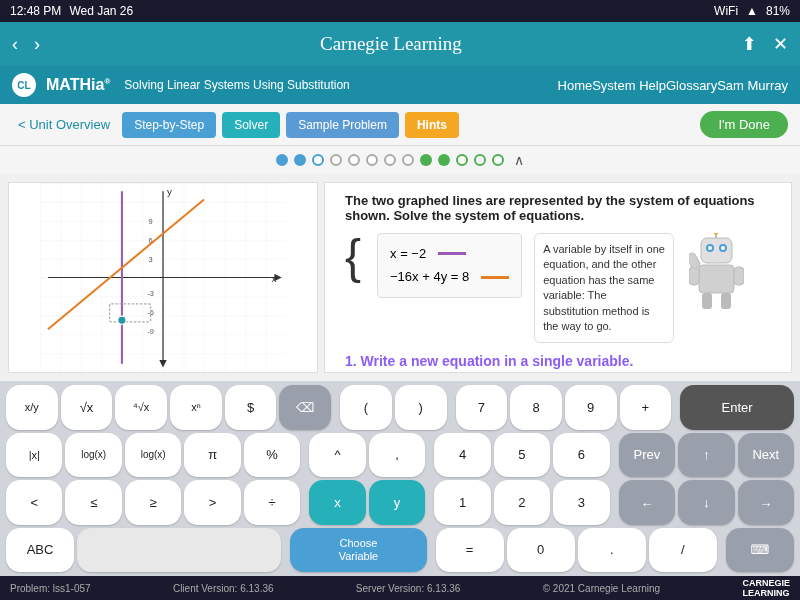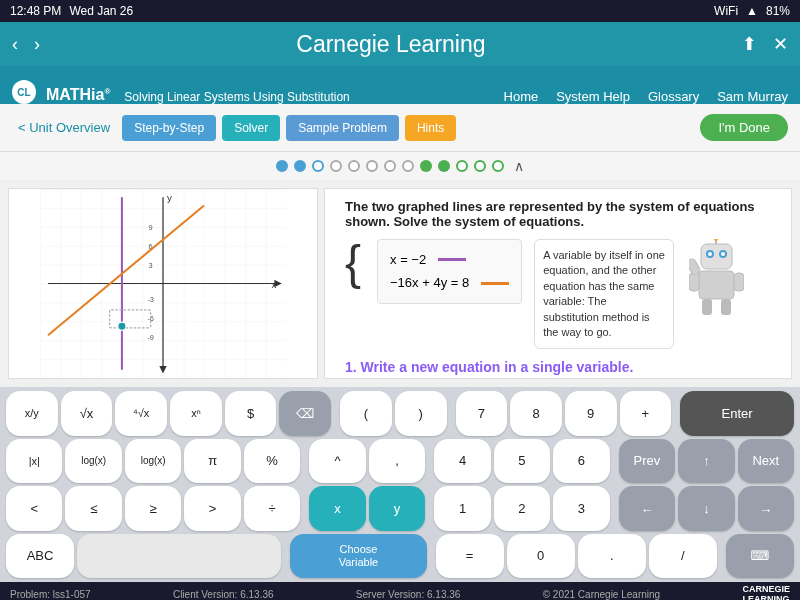--- a/index.html
+++ b/index.html
@@ -22,62 +22,62 @@
     
     .title-bar {
       background: #2196a8;
       color: white;
       display: flex;
       align-items: center;
       justify-content: space-between;
       padding: 0 12px;
       height: 44px;
     }
-    .title-bar-center { font-size: 23px; font-weight: 500; }
+    .title-bar-center { font-size: 19px; font-weight: 500; font-family: Liberation Serif, serif; }
     .title-bar-left, .title-bar-right { display: flex; gap: 16px; align-items: center; }
     .title-bar-icon { color: white; font-size: 18px; cursor: pointer; }
 
     
     .app-bar {
       background: #1b8ea6;
       display: flex;
-      align-items: flex-end;
+      align-items: center;
       padding: 0 12px;
       height: 38px;
       gap: 10px;
     }
     .mathia-logo {
       background: white;
       color: #1b8ea6;
       border-radius: 50%;
       width: 24px; height: 24px;
       display: flex; align-items: center; justify-content: center;
       font-size: 10px; font-weight: bold;
     }
     .mathia-brand { color: white; font-size: 16px; font-weight: bold; }
     .mathia-brand sup { font-size: 8px; }
     .lesson-title { color: white; font-size: 12px; margin-left: 4px; flex: 1; }
-    .nav-links { display: flex; gap: 18px; }
+    .nav-links { display: flex; }
     .nav-link { color: white; font-size: 13px; cursor: pointer; text-decoration: none; }
 
     
     .toolbar {
       background: #f5f5f5;
       border-bottom: 1px solid #ddd;
       display: flex;
       align-items: center;
       padding: 6px 12px;
       gap: 6px;
-      height: 48px;
+      height: 42px;
     }
     .btn-unit { background: none; border: none; color: #1b8ea6; font-size: 13px; cursor: pointer; padding: 4px 6px; }
     .btn-blue { background: #4a9fd4; color: white; border: none; border-radius: 4px; padding: 6px 12px; font-size: 12px; cursor: pointer; }
     .btn-teal { background: #26b0ba; color: white; border: none; border-radius: 4px; padding: 6px 12px; font-size: 12px; cursor: pointer; }
     .btn-sample { background: #5b9bd5; color: white; border: none; border-radius: 4px; padding: 6px 12px; font-size: 12px; cursor: pointer; }
-    .btn-yellow { background: #f5a623; color: white; border: none; border-radius: 4px; padding: 6px 12px; font-size: 12px; cursor: pointer; font-weight: normal; }
+    .btn-yellow { background: #f5a623; color: white; border: none; border-radius: 4px; padding: 6px 12px; font-size: 12px; cursor: pointer; font-weight: bold; }
     .btn-green { background: #4caf50; color: white; border: none; border-radius: 20px; padding: 6px 18px; font-size: 13px; cursor: pointer; font-weight: 500; margin-left: auto; }
 
     
     .progress-bar {
       background: #f5f5f5;
       padding: 4px 12px;
       display: flex;
       align-items: center;
       justify-content: center;
       gap: 6px;

